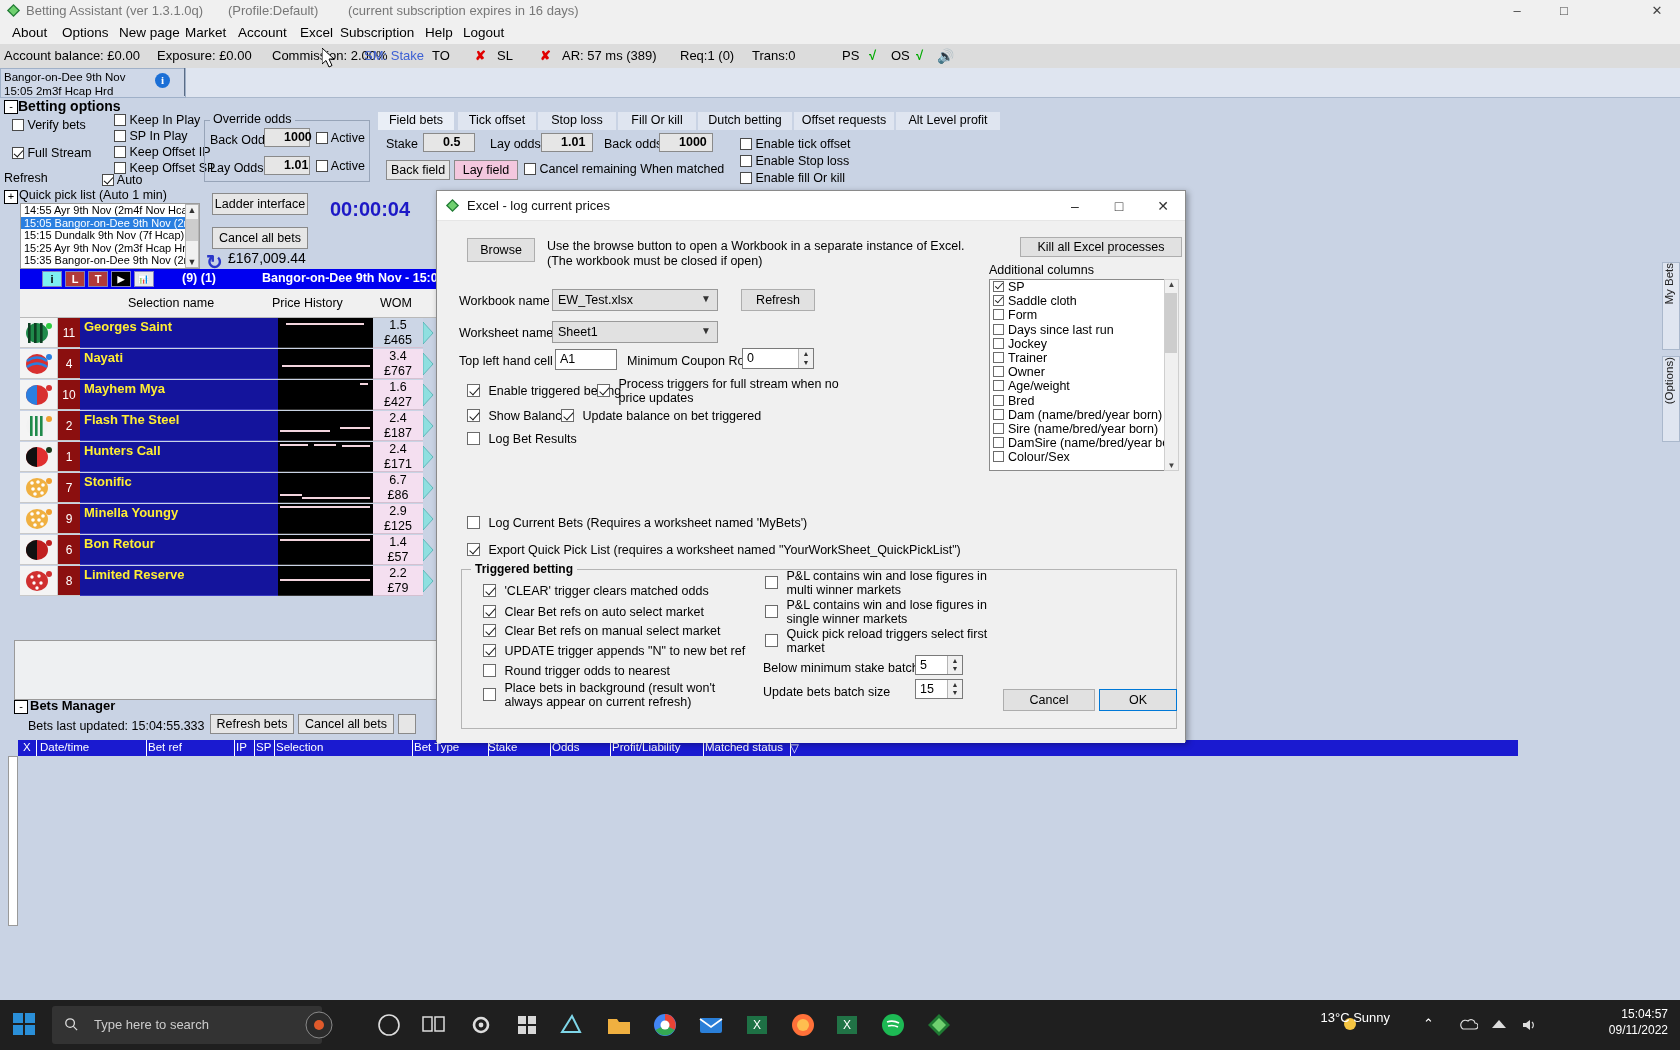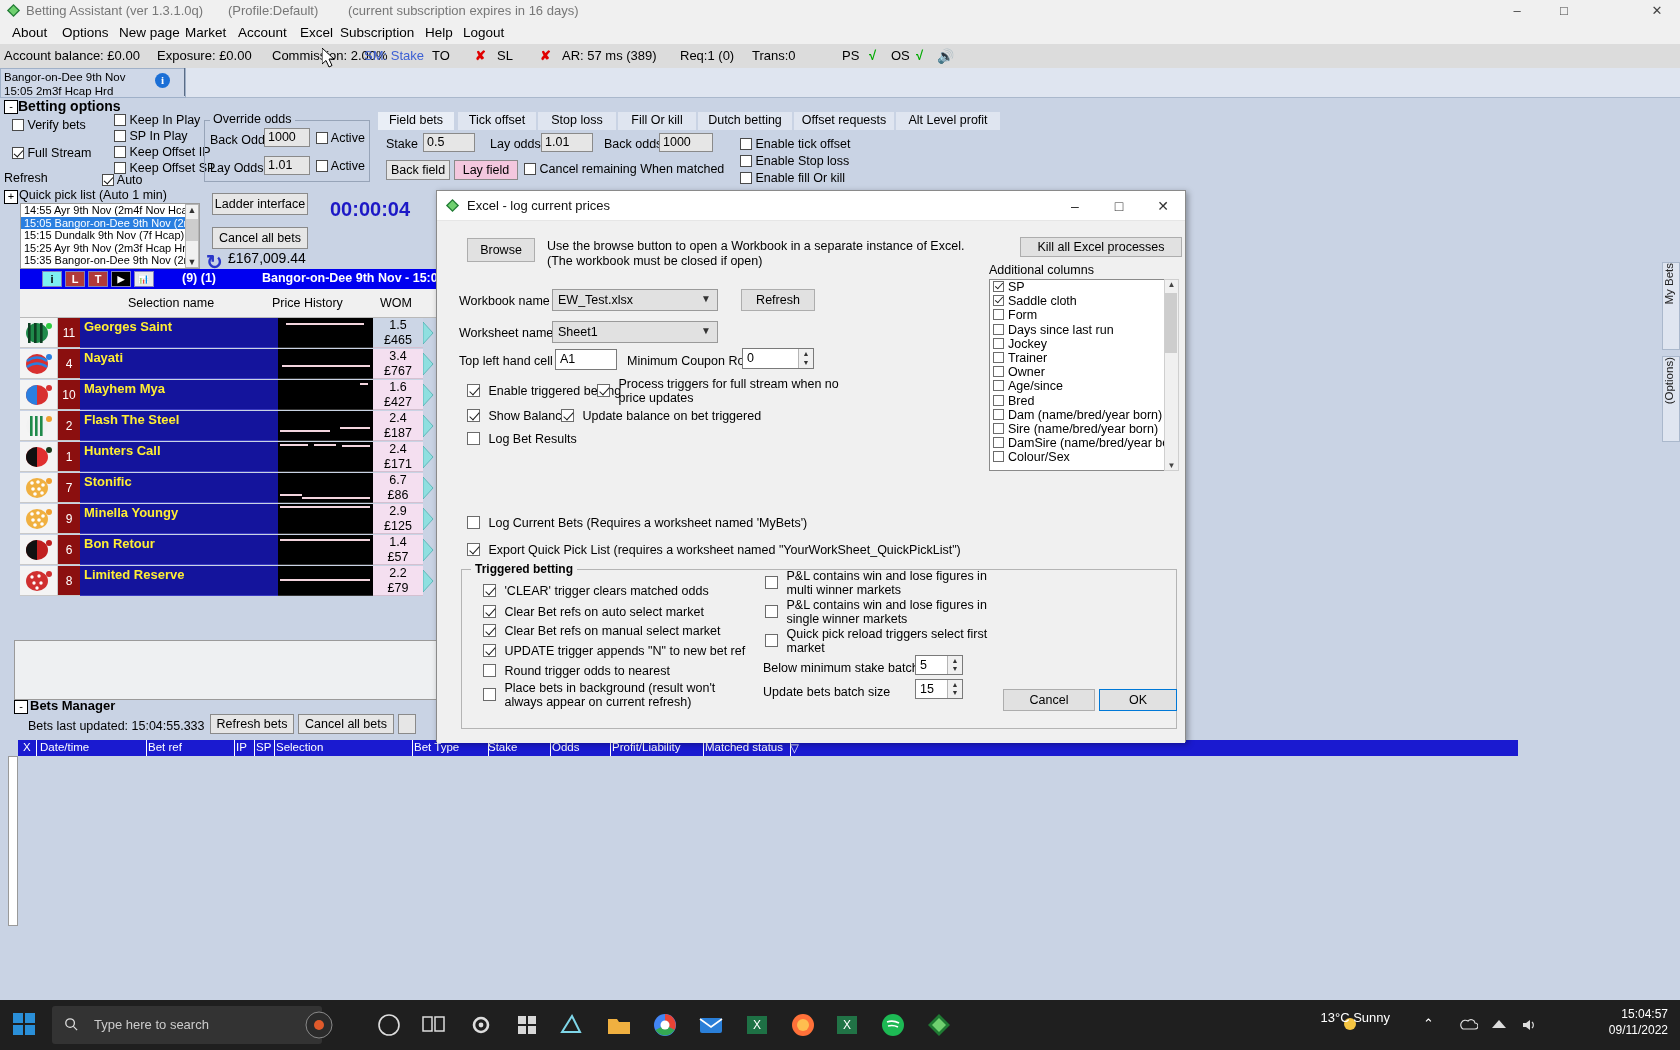--- a/index.html
+++ b/index.html
@@ -37,21 +37,21 @@
   .info-dot{position:absolute;left:155px;top:73px;width:15px;height:15px;border-radius:50%;background:#1b6fd6;color:#fff;font-size:11px;font-weight:bold;text-align:center;line-height:15px;font-family:"Liberation Serif",serif;}
   .vsep{position:absolute;left:184px;top:68px;width:1px;height:28px;background:#5a6c86;}
   .hdrstrip{position:absolute;left:186px;top:68px;width:1494px;height:29px;background:#dfe5f0;border-bottom:1px solid #aab8cc;}
 
   
   .bo-title{position:absolute;left:18px;top:98px;font-size:14px;font-weight:bold;}
   .expander{position:absolute;left:4px;top:100px;width:12px;height:12px;border:1px solid #000;background:#fff;text-align:center;line-height:10px;font-size:11px;}
   .chk{display:inline-block;width:12px;height:12px;border:1px solid #4a4a4a;background:#fff;vertical-align:-2px;box-sizing:border-box;position:relative;}
   .chk.on:after{content:"";position:absolute;left:3px;top:0px;width:4px;height:8px;border:solid #111;border-width:0 1.6px 1.6px 0;transform:rotate(42deg);}
   .lblrow{position:absolute;font-size:12.5px;white-space:nowrap;}
-  .field{position:absolute;background:#e6e6e6;border:1px solid #8a8a8a;box-sizing:border-box;font-size:12.5px;padding:1px 3px;color:#000;}
+  .field{position:absolute;background:#e6e6e6;border:1px solid #8a8a8a;box-sizing:border-box;font-size:12.5px;padding:1px 19px;color:#000;font-weight:bold;}
   .gbox{position:absolute;border:1px solid #97a4b8;box-sizing:border-box;}
   .gbox-lbl{position:absolute;background:#c9d3e4;padding:0 3px;font-size:12.5px;}
   .btn{position:absolute;background:#e6e6e6;border:1px solid #8a8a8a;box-sizing:border-box;font-size:12.5px;text-align:center;color:#000;}
   .btn.pink{background:#f3c7de;}
 
   
   .tabstrip{position:absolute;left:378px;top:112px;width:1300px;height:18px;}
   .tab{position:absolute;top:0;height:18px;font-size:12.5px;text-align:center;line-height:17px;background:#dfe5f0;color:#000;white-space:nowrap;}
   .tab.sel{background:#e9eef6;}
 
@@ -613,21 +613,21 @@
       <div class="d-lbl" style="left:552px;top:42px">Additional columns</div>
 
       <div class="d-list" style="left:552px;top:58px;width:190px;height:192px">
         <div class="d-li"><span class="d-chk on"></span><span>SP</span></div>
         <div class="d-li"><span class="d-chk on"></span><span>Saddle cloth</span></div>
         <div class="d-li"><span class="d-chk"></span><span>Form</span></div>
         <div class="d-li"><span class="d-chk"></span><span>Days since last run</span></div>
         <div class="d-li"><span class="d-chk"></span><span>Jockey</span></div>
         <div class="d-li"><span class="d-chk"></span><span>Trainer</span></div>
         <div class="d-li"><span class="d-chk"></span><span>Owner</span></div>
-        <div class="d-li"><span class="d-chk"></span><span>Age/since</span></div>
+        <div class="d-li"><span class="d-chk"></span><span>Age/weight</span></div>
         <div class="d-li"><span class="d-chk"></span><span>Bred</span></div>
         <div class="d-li"><span class="d-chk"></span><span>Dam (name/bred/year born)</span></div>
         <div class="d-li"><span class="d-chk"></span><span>Sire (name/bred/year born)</span></div>
         <div class="d-li"><span class="d-chk"></span><span>DamSire (name/bred/year born)</span></div>
         <div class="d-li"><span class="d-chk"></span><span>Colour/Sex</span></div>
       </div>
       <div class="d-lscroll" style="left:727px;top:58px;width:15px;height:192px">
         <div class="arw">▲</div>
         <div class="thumb"></div>
         <div class="arw" style="position:absolute;left:0;bottom:0;width:13px">▼</div>

